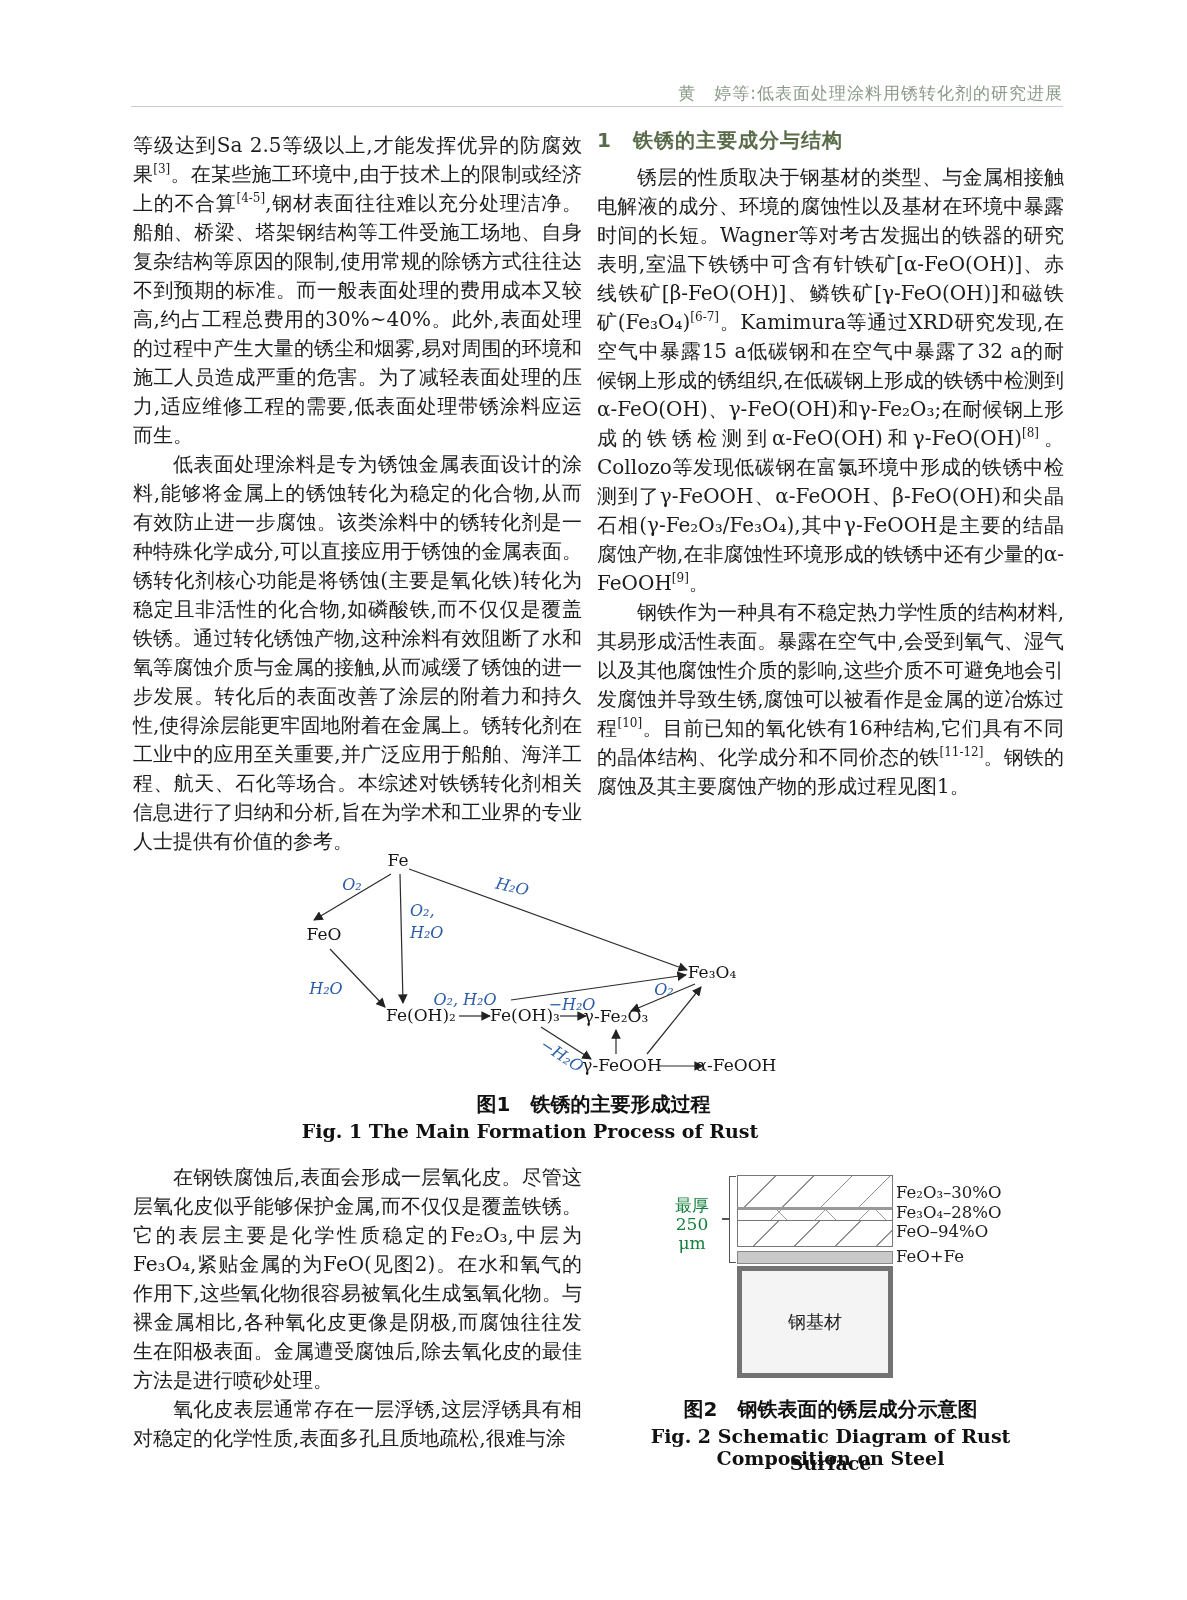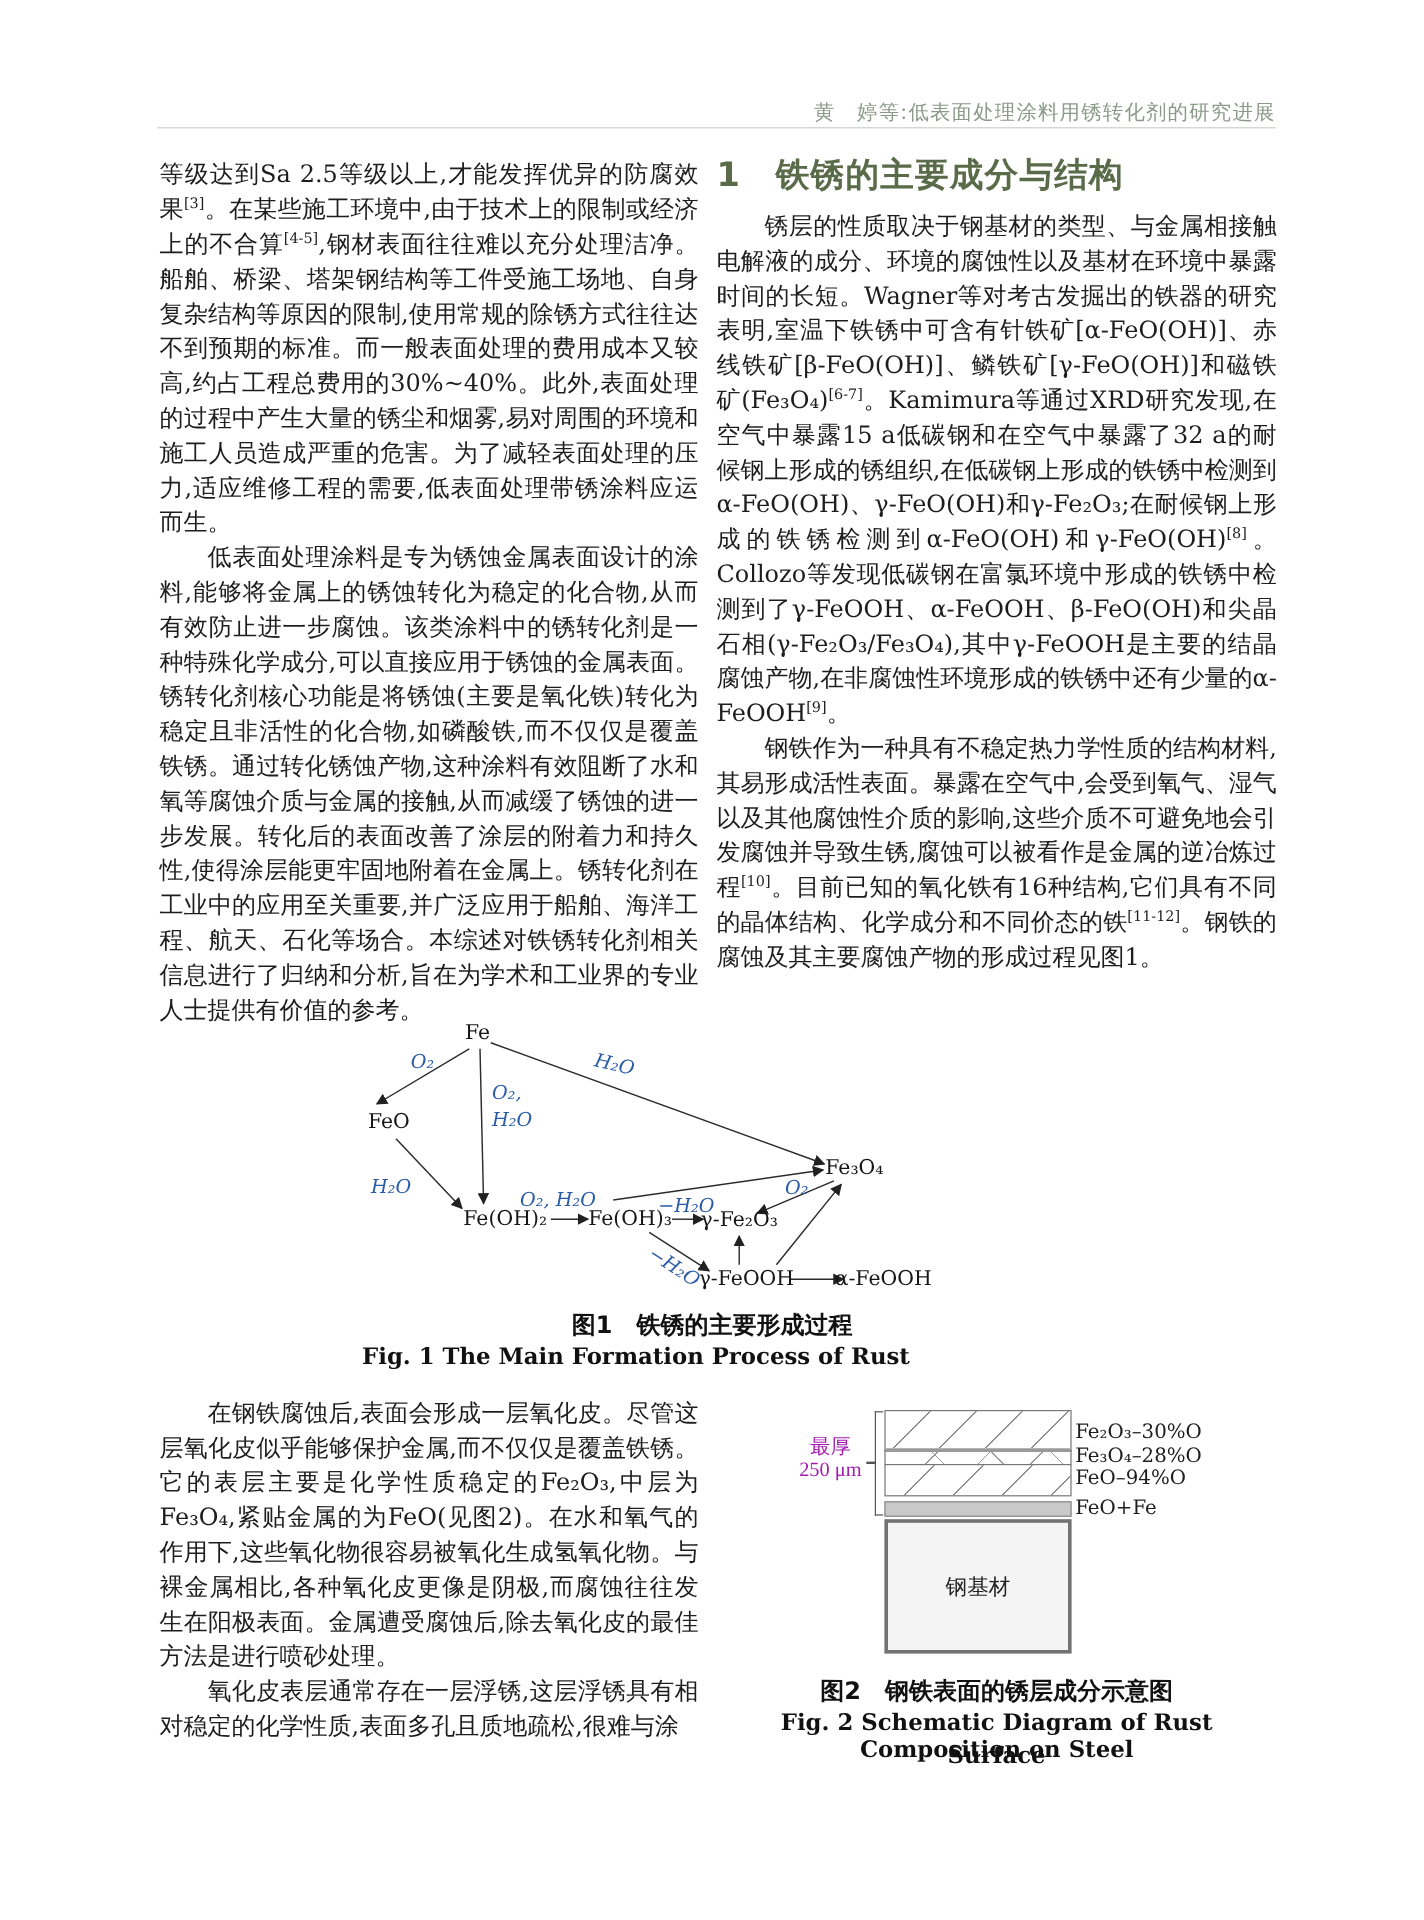--- a/index.html
+++ b/index.html
@@ -26,21 +26,21 @@
   .col-right{left:597px;top:127px;width:467px;}
   .para{
     margin:0;text-align:justify;font-size:20px;line-height:29px;
     text-indent:2em;color:#1d1d1d;
   }
   .para.noindent{text-indent:0;}
   sup{font-size:0.6em;line-height:0;}
   .sec-heading{
     margin:0 0 9px 0;
     font-family:"DejaVu Sans","Liberation Sans",sans-serif;
-    font-weight:bold;font-size:28px;color:var(--heading_green);letter-spacing:1px;
+    font-weight:bold;font-size:20px;color:var(--heading_green);letter-spacing:1px;
   }
   
   .fig1{position:absolute;left:278px;top:828px;}
   .fig1 line{stroke:#2b2b2b;stroke-width:1.2;}
   .fig1 text{font-family:"DejaVu Serif","Liberation Serif",serif;font-size:17px;fill:#161616;}
   .fig1 text.lbl{fill:var(--label_blue);font-style:italic;font-size:16px;}
   .cap-zh{
     position:absolute;text-align:center;
     font-family:"DejaVu Sans","Liberation Sans",sans-serif;font-weight:bold;
     font-size:20px;color:#111;
@@ -51,39 +51,39 @@
     font-size:19px;color:#111;
   }
   .fig1-cap-zh{left:0;width:1187px;top:1091px;}
   .fig1-cap-en{left:0;width:1060px;top:1120px;}
   .fig2-cap-zh{left:597px;width:467px;top:1396px;}
   .fig2-cap-en1{left:597px;width:467px;top:1425px;}
   .fig2-cap-en2{left:597px;width:467px;top:1452px;}
   
   .fig2-thickness{
     position:absolute;left:660px;top:1196px;width:64px;text-align:center;
-    font-size:17px;line-height:19px;color:#a21caf;font-family:Liberation Serif, serif;
+    font-size:17px;line-height:19px;color:#15803d;
   }
   .fig2-bracket{
     position:absolute;left:729px;top:1176px;width:6px;height:85px;
     border-left:1.5px solid #555;border-top:1.5px solid #555;border-bottom:1.5px solid #555;
   }
   .fig2-bracket-tick{position:absolute;left:722px;top:1218px;width:8px;height:1.5px;background:#555;}
   .f2layer{position:absolute;left:737px;width:156px;box-sizing:border-box;border:1px solid #777;background:#fff;}
   .f2-l1{top:1175px;height:33px;
     background-image:repeating-linear-gradient(135deg,rgba(0,0,0,0) 0 26px,#8f8f8f 26px 27px);}
   .f2-l2{top:1207px;height:14px;border-top:3px solid #999;
     background-image:repeating-linear-gradient(135deg,rgba(0,0,0,0) 0 30px,#9a9a9a 30px 31px),
                      repeating-linear-gradient(45deg,rgba(0,0,0,0) 0 34px,#9a9a9a 34px 35px);}
   .f2-l3{top:1220px;height:27px;
     background-image:repeating-linear-gradient(135deg,rgba(0,0,0,0) 0 28px,#8f8f8f 28px 29px);}
   .f2-l4{top:1251px;height:13px;background:#c9c9c9;border-color:#888;}
   .f2-substrate{
     position:absolute;left:737px;top:1266px;width:156px;height:112px;box-sizing:border-box;
-    background:#f4f4f4;border:3px solid #737373;
+    background:#f4f4f4;border:5px solid #737373;
     display:flex;align-items:center;justify-content:center;
     font-size:18px;color:#222;
   }
   .f2-label{position:absolute;left:896px;font-size:16.5px;color:#1d1d1d;white-space:nowrap;}
   .f2-lab1{top:1183px;}
   .f2-lab2{top:1203px;}
   .f2-lab3{top:1222px;}
   .f2-lab4{top:1247px;}
   
   .footer{position:absolute;left:920px;top:1500px;width:180px;height:60px;}

